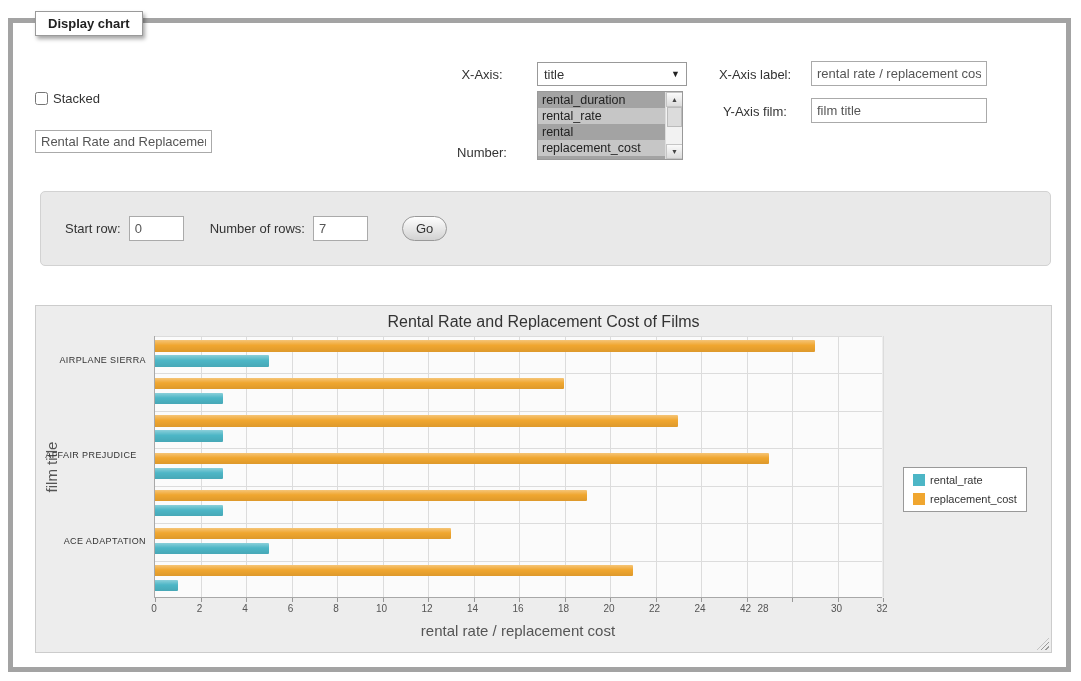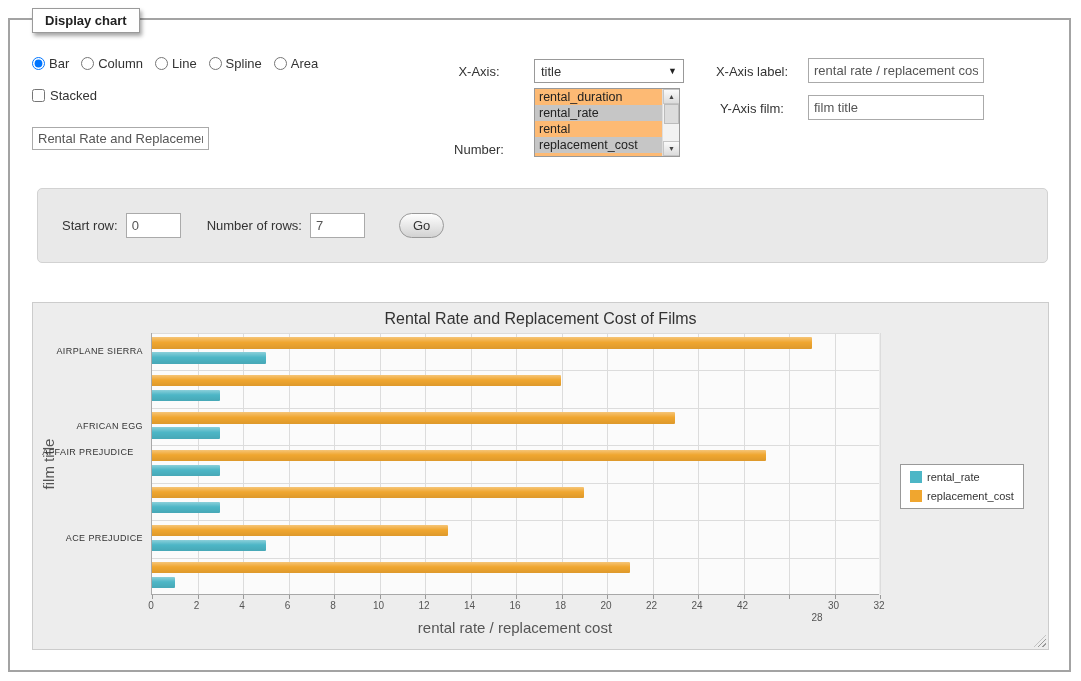--- a/index.html
+++ b/index.html
@@ -1,37 +1,37 @@
 <!DOCTYPE html>
 <html><head>
 <meta charset="utf-8">
 <style>
   * { box-sizing: border-box; margin:0; padding:0; }
   html,body { width:1081px; height:681px; }
   body { position:relative; background:#fff; font-family:"Liberation Sans", sans-serif;
          font-size:13px; color:#333; overflow:hidden; }
   .abs { position:absolute; }
   .fieldset-box { position:absolute; left:8px; top:18px; width:1063px; height:654px;
-                  border:2px solid #a3a3a3; background:#fff; }
+                  border:5px solid #a3a3a3; background:#fff; }
   .legend-box { position:absolute; left:22px; top:-12px; background:#fff; border:1px solid #9a9a9a;
                 padding:4px 12px; font-weight:bold; font-size:13px; color:#222;
                 box-shadow:2px 3px 4px rgba(0,0,0,0.35); }
   .lbl { color:#333; }
   .lbl-right { text-align:center; }
   .radio-row { left:22px; top:36px; display:flex; align-items:center; gap:12px; }
   .radio-item { display:flex; align-items:center; gap:4px; }
   .check-row { left:22px; top:68px; display:flex; align-items:center; gap:5px; }
   input[type=text] { border:1px solid #aaa; background:#fff; color:#555;
                      font:13px "Liberation Sans",sans-serif; padding:2px 5px; }
   .title-input { left:22px; top:107px; width:177px; height:23px; }
   .lbl-xaxis { left:419px; top:44px; width:100px; }
   .select-box { left:524px; top:39px; width:150px; height:24px; border:1px solid #999; background:#fff;
                 display:flex; align-items:center; justify-content:space-between; padding:0 6px; color:#333; cursor:default; }
   .select-arrow { font-size:9px; color:#222; }
-  .listbox { left:524px; top:68px; width:146px; height:69px; border:1px solid #999; background:#fdba74; overflow:hidden; }
+  .listbox { left:524px; top:68px; width:146px; height:69px; border:1px solid #999; background:#a3a3a3; overflow:hidden; }
   .listbox-options { position:absolute; left:0; top:0; right:17px; bottom:0; }
   .list-option { height:16px; line-height:16px; padding:0 4px; font-size:12.5px; color:#222;
                  white-space:nowrap; overflow:hidden; }
   .list-option.selected { background:#c6c6c6; }
   .scrollbar { position:absolute; right:0; top:0; width:17px; bottom:0; background:#f2f2f2; border-left:1px solid #ddd; }
   .scroll-btn { position:absolute; left:0; width:17px; height:15px; background:linear-gradient(#fafafa,#dcdcdc);
                 border:1px solid #c5c5c5; font-size:7px; color:#444; display:flex; align-items:center; justify-content:center; }
   .scroll-up { top:0; }
   .scroll-down { bottom:0; }
   .scroll-thumb { position:absolute; left:1px; top:15px; width:15px; height:20px; background:#dcdcdc; border:1px solid #bbb; }
@@ -77,42 +77,20 @@
                    clip-path:polygon(100% 0, 100% 100%, 0 100%); cursor:nwse-resize; }
 </style>
 </head>
 <body>
 
 <div class="fieldset-box">
   <div class="legend-box">
     <span>Display chart</span>
   </div>
 
-  <div class="abs radio-row" id="chart-type-radios">
-      <label class="radio-item">
-        <input type="radio" name="chartType" checked="" style="">
-        <span>Bar</span>
-      </label>
-      <label class="radio-item">
-        <input type="radio" name="chartType" style="">
-        <span>Column</span>
-      </label>
-      <label class="radio-item">
-        <input type="radio" name="chartType" style="">
-        <span>Line</span>
-      </label>
-      <label class="radio-item">
-        <input type="radio" name="chartType" style="">
-        <span>Spline</span>
-      </label>
-      <label class="radio-item">
-        <input type="radio" name="chartType" style="">
-        <span>Area</span>
-      </label>
-    </div>
 
   <div class="abs check-row">
     <input type="checkbox" id="stacked-cb" style="">
     <span>Stacked</span>
   </div>
 
   <input type="text" class="abs title-input" value="Rental Rate and Replacement Cost of Films" style="">
 
   <div class="abs lbl lbl-right lbl-xaxis">X-Axis:</div>
 
@@ -150,24 +128,23 @@
     <span class="lbl">Number of rows:</span>
     <input type="text" class="input-numrows" value="7" style="">
     <span class="gap24"></span>
     <button class="go-button">Go</button>
   </div>
 
   <div class="abs chart-panel">
     <div class="chart-title">Rental Rate and Replacement Cost of Films</div>
     <div class="y-axis-title">film title</div>
     <div class="cat-labels" id="cat-labels">
-        <div class="cat-label" style="top: 0px; height: 37.4286px; line-height: 37.4286px;">AIRPLANE SIERRA</div>
-        <div class="cat-label" style="top: 74.8571px; height: 37.4286px; line-height: 37.4286px;">AFRICAN EGG</div>
+        <div class="cat-label" style="top: 6px; height: 37.4286px; line-height: 37.4286px;">AIRPLANE SIERRA</div>
         <div class="cat-label" style="top: 101px; height: 37.4286px; line-height: 37.4286px; text-align: center;">AFFAIR PREJUDICE</div>
-        <div class="cat-label" style="top: 187.143px; height: 37.4286px; line-height: 37.4286px;">ACE PREJUDICE</div>
+        <div class="cat-label" style="top: 187.143px; height: 37.4286px; line-height: 37.4286px;">ACE ADAPTATION</div>
       </div>
     <div class="plot-area" id="plot-area">
         <div class="hgrid" style="top: 0px;"></div>
         <div class="hgrid" style="top: 37.4286px;"></div>
         <div class="hgrid" style="top: 74.8571px;"></div>
         <div class="hgrid" style="top: 112.286px;"></div>
         <div class="hgrid" style="top: 149.714px;"></div>
         <div class="hgrid" style="top: 187.143px;"></div>
         <div class="hgrid" style="top: 224.571px;"></div>
         <div class="tickmark" style="left: 0px;"></div>
@@ -226,21 +203,21 @@
         <div class="xtick" style="left: 182px;">8</div>
         <div class="xtick" style="left: 227.5px;">10</div>
         <div class="xtick" style="left: 273px;">12</div>
         <div class="xtick" style="left: 318.5px;">14</div>
         <div class="xtick" style="left: 364px;">16</div>
         <div class="xtick" style="left: 409.5px;">18</div>
         <div class="xtick" style="left: 455px;">20</div>
         <div class="xtick" style="left: 500.5px;">22</div>
         <div class="xtick" style="left: 546px;">24</div>
         <div class="xtick" style="left: 591.5px;">42</div>
-        <div class="xtick" style="left: 666px; margin-top: 12px;">28</div>
+        <div class="xtick" style="left: 609px;">28</div>
         <div class="xtick" style="left: 682.5px;">30</div>
         <div class="xtick" style="left: 728px;">32</div>
       </div>
     <div class="x-axis-title">rental rate / replacement cost</div>
     <div class="chart-legend" id="chart-legend">
         <div class="legend-item">
           <span class="legend-swatch" style="background-color: rgb(77, 182, 198);"></span>
           <span class="legend-label">rental_rate</span>
         </div>
         <div class="legend-item">

